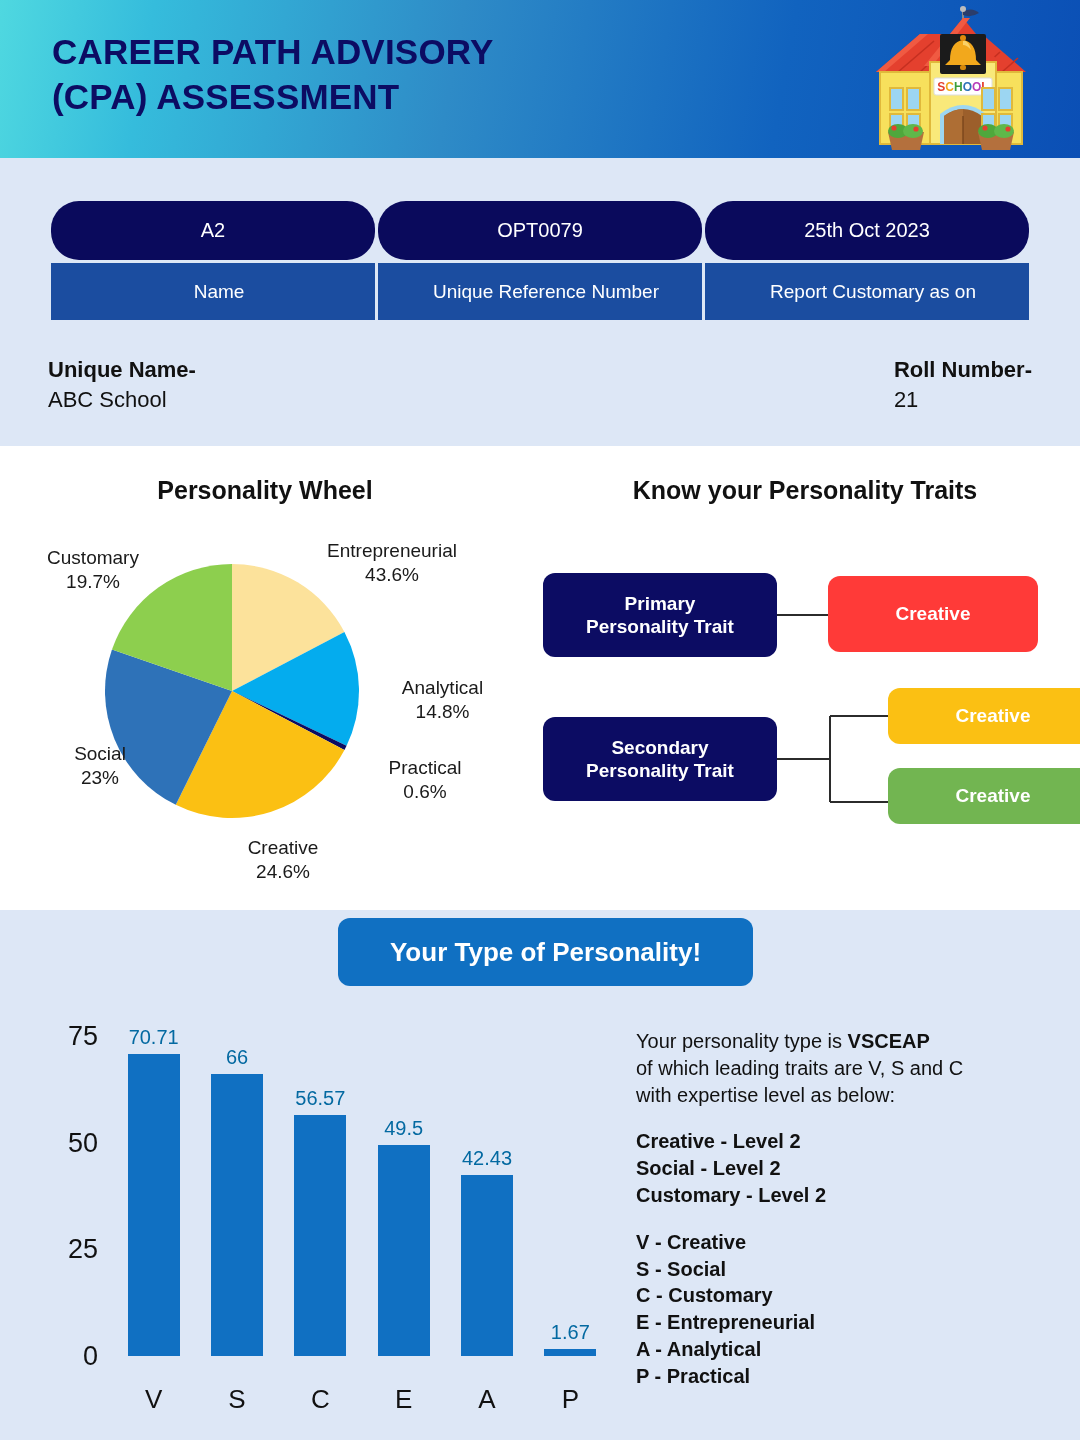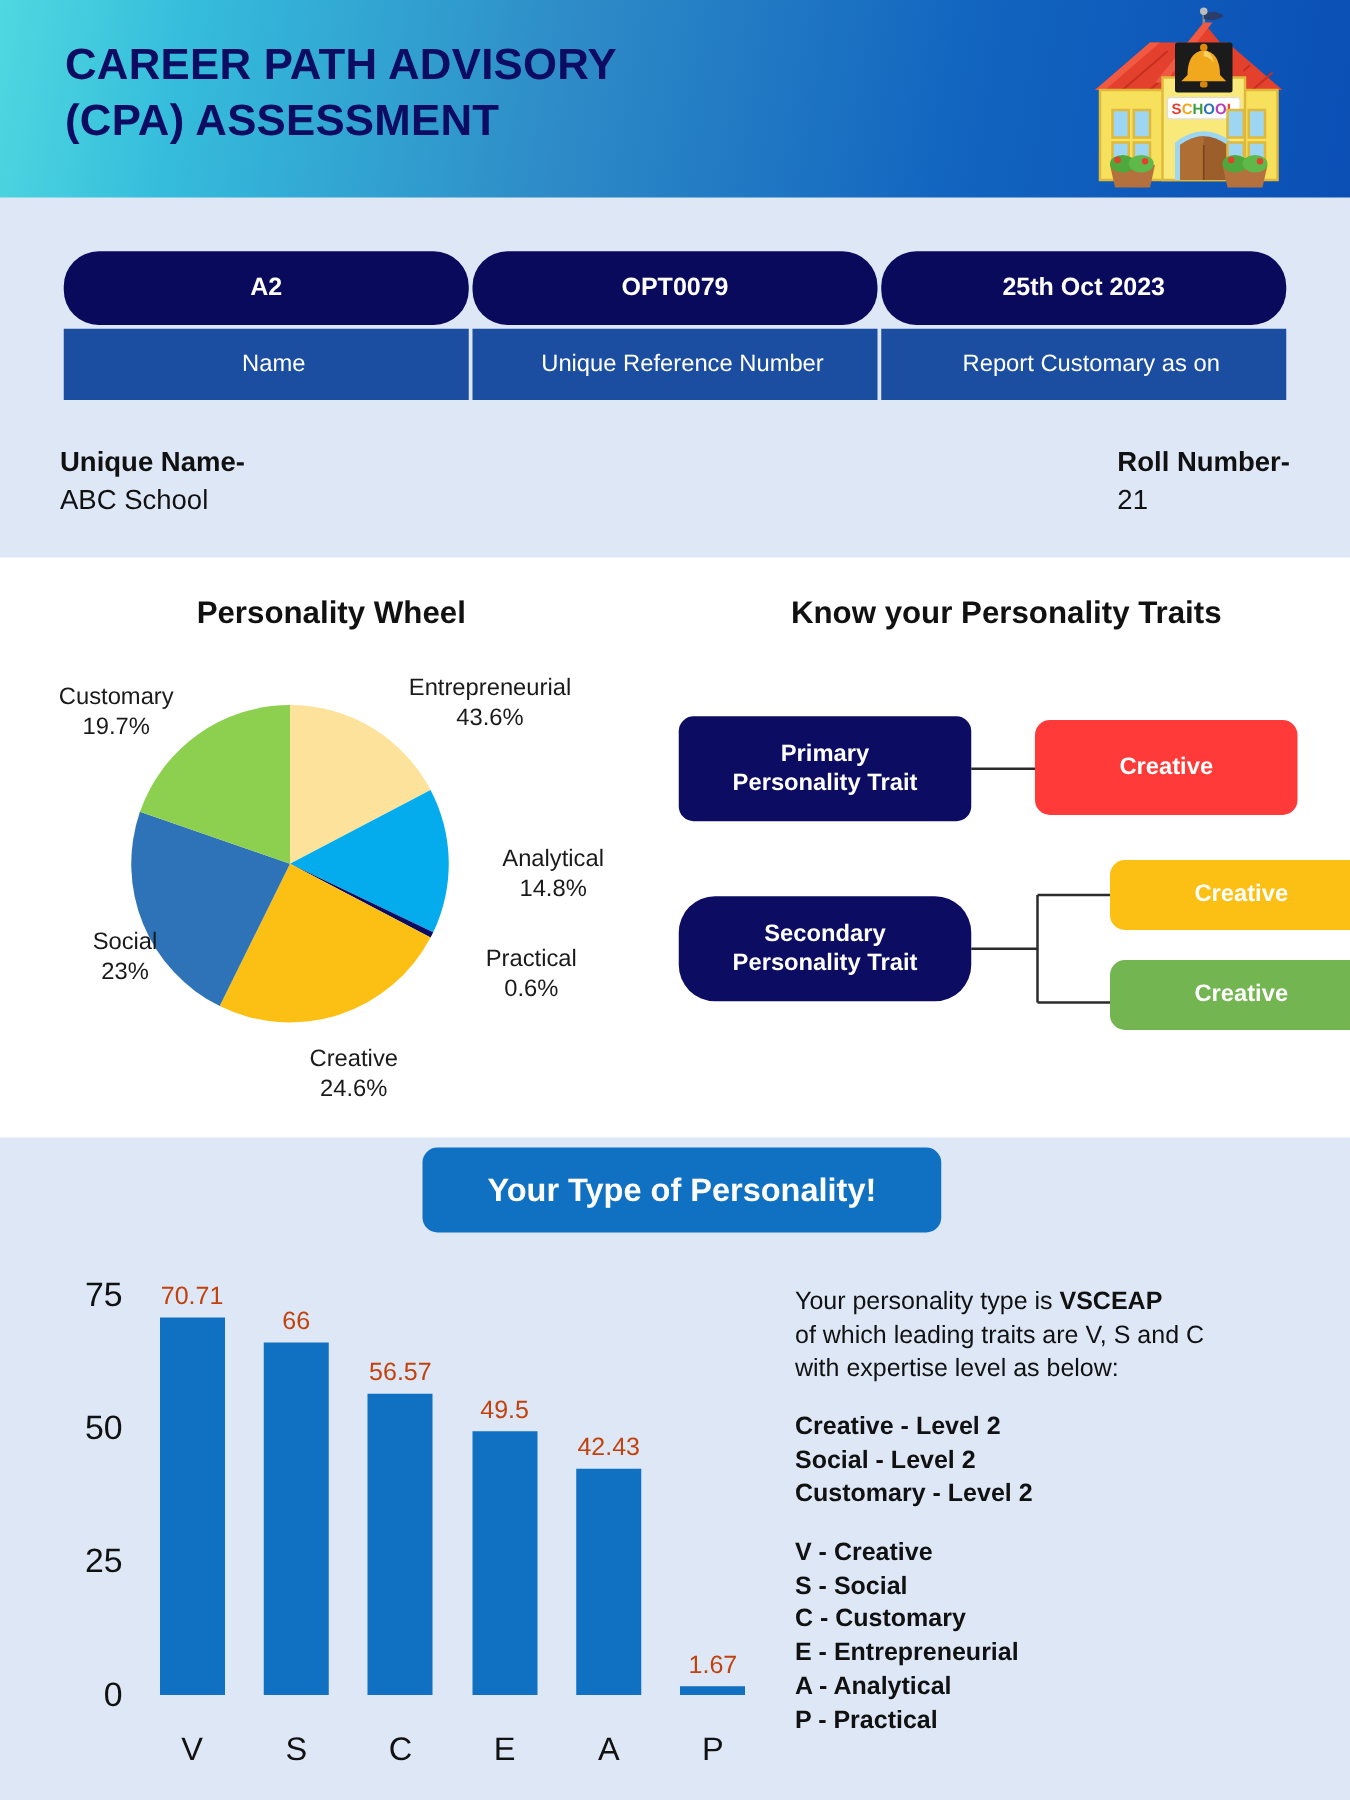--- a/index.html
+++ b/index.html
@@ -56,21 +56,21 @@
   .info-table td {
     text-align: center;
     color: #ffffff;
     vertical-align: middle;
     width: 33.33%;
   }
   .info-table tr.values td {
     background: #0A0A5C;
     height: 59px;
     font-size: 20px;
-    font-weight: bold;
+    font-weight: normal;
     border-radius: 28px;
   }
   .info-table tr.labels td {
     background: #1B4DA0;
     height: 57px;
     font-size: 19px;
     font-weight: normal;
     padding-left: 12px;
   }
 
@@ -143,21 +143,21 @@
   .trait-src {
     width: 234px; height: 84px;
     background: #0C0C63;
     font-size: 19px;
   }
   .trait-dst {
     width: 210px; height: 78px;
     font-size: 19px;
   }
   #trait-primary { left: 543px; top: 573px; }
-  #trait-secondary { left: 543px; top: 717px; border-radius: 29px; }
+  #trait-secondary { left: 543px; top: 717px; }
   #trait-creative-1 { left: 828px; top: 576px; height: 76px; background: #FF3A38; }
   #trait-creative-2 { left: 888px; top: 688px; height: 56px; background: #FBC013; }
   #trait-creative-3 { left: 888px; top: 768px; height: 56px; background: #72B551; }
 
   
   .banner {
     position: absolute;
     left: 338px; top: 918px;
     width: 415px; height: 68px;
     background: #1070C2;
@@ -201,21 +201,21 @@
     left: 5px;
     width: 52px;
     background: #1070C2;
   }
   .bc-value {
     position: absolute;
     width: 90px;
     left: -14px;
     text-align: center;
     font-size: 20px;
-    color: #c2410c;
+    color: #0369a1;
   }
   .bc-xlabel {
     position: absolute;
     top: 348px;
     width: 62px;
     text-align: center;
     font-size: 26px;
     color: #111111;
   }
 

